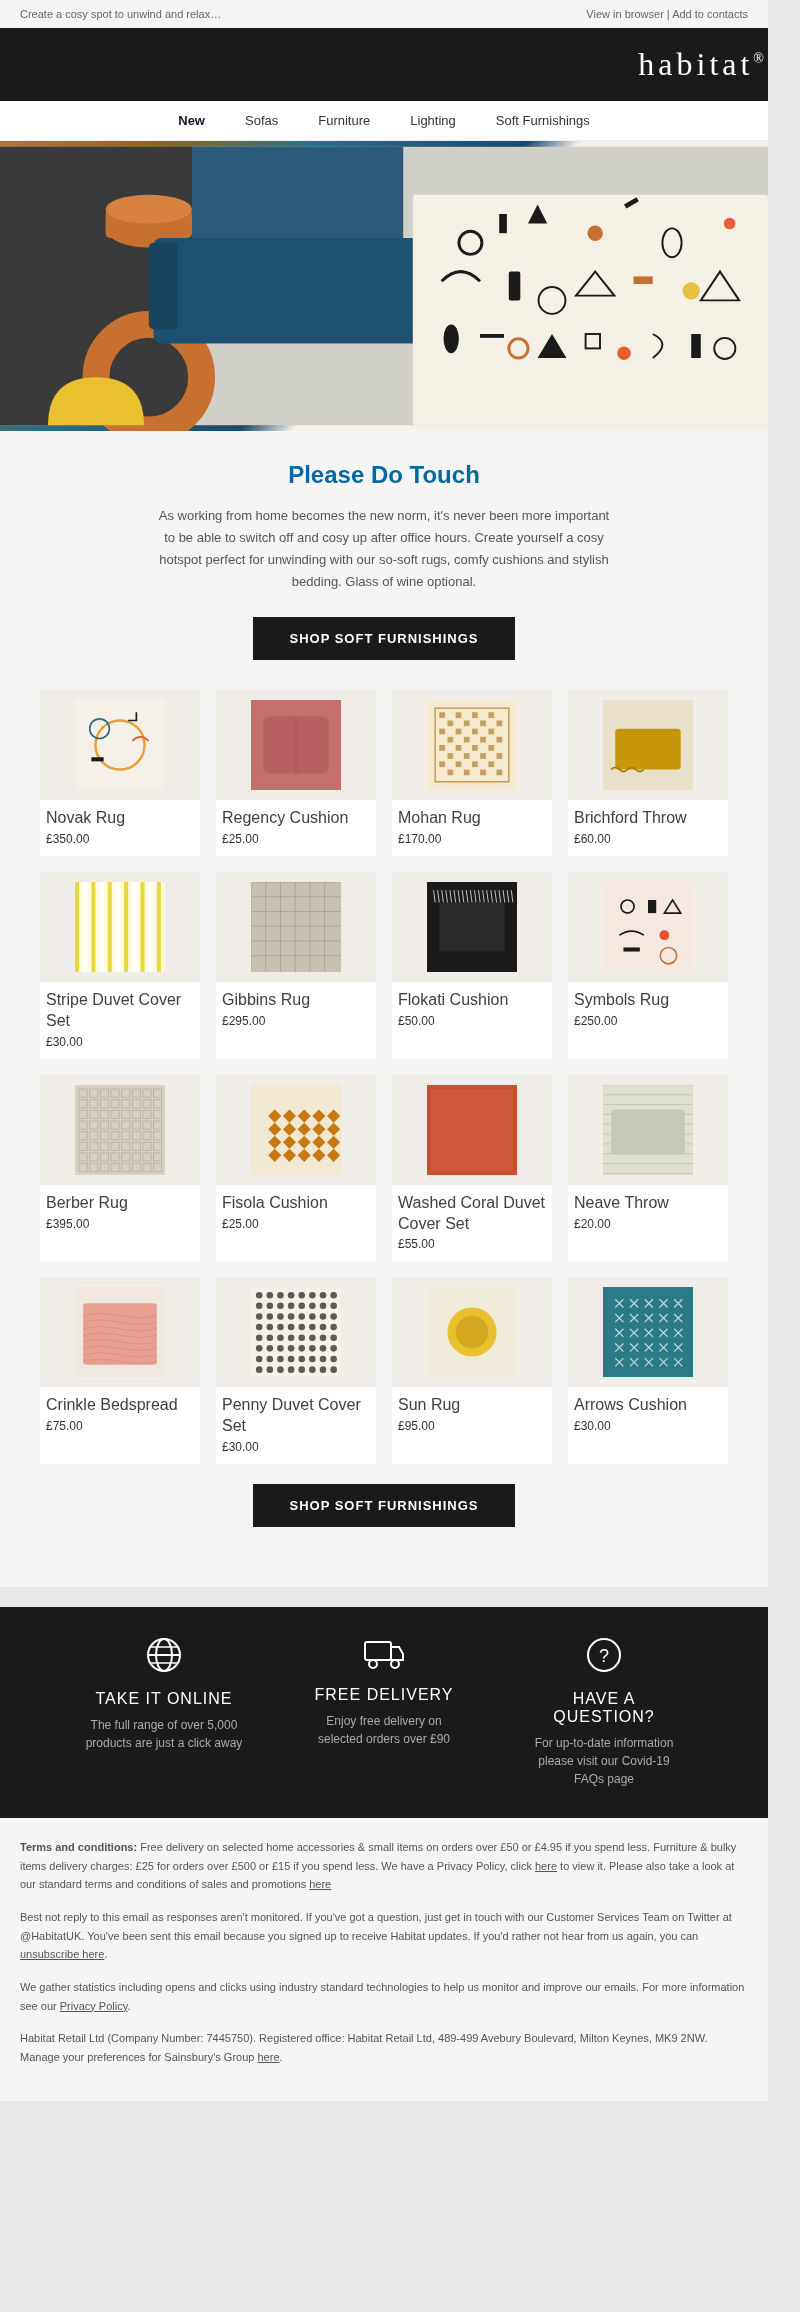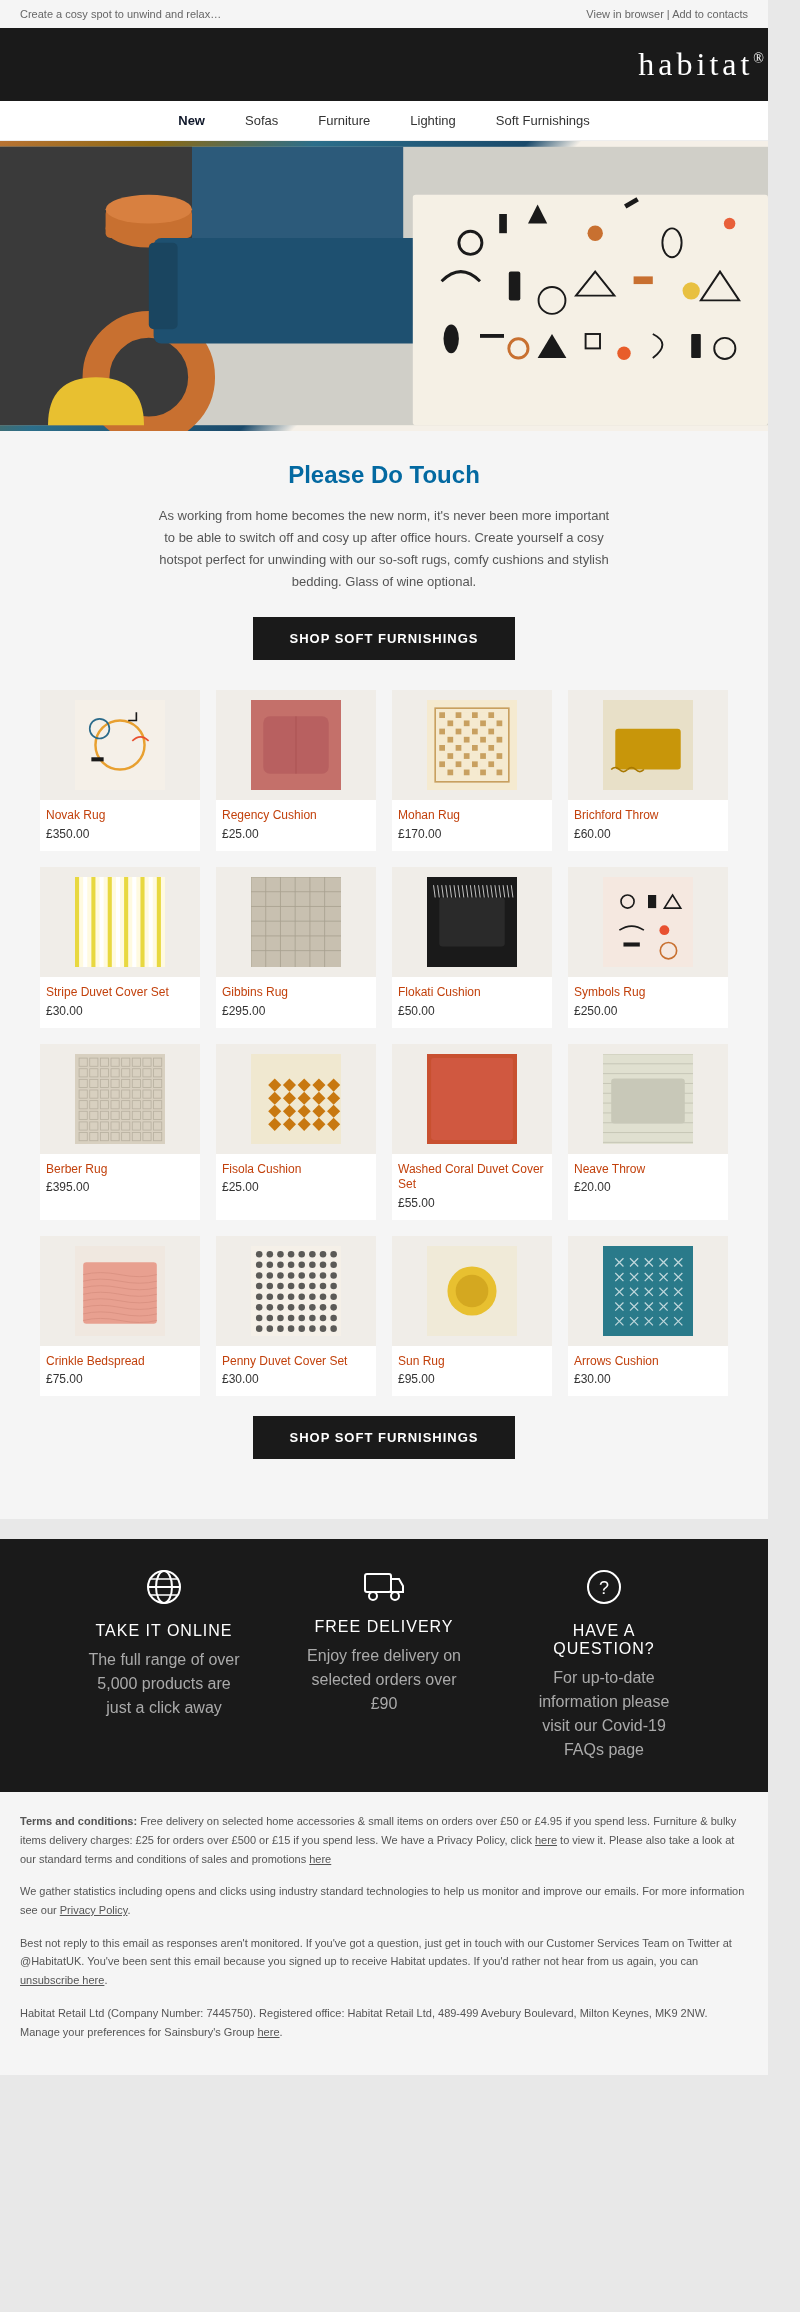--- a/index.html
+++ b/index.html
@@ -135,23 +135,23 @@
       align-items: center;
       justify-content: center;
       overflow: hidden;
     }
 
     .product-info {
       padding: 8px 6px 10px;
     }
 
     .product-name {
-      font-size: 12px;
+      font-size: 16px;
       font-weight: normal;
-      color: #c2410c;
+      color: #404040;
       margin-bottom: 3px;
       line-height: 1.3;
     }
 
     .product-price {
       font-size: 12px;
       color: #333;
     }
 
     
@@ -179,21 +179,21 @@
 
     .footer-feature-title {
       font-size: 16px;
       font-weight: normal;
       letter-spacing: 1px;
       margin-bottom: 8px;
       margin-top: 6px;
     }
 
     .footer-feature-desc {
-      font-size: 16px;
+      font-size: 12px;
       color: #aaa;
       line-height: 1.5;
     }
 
     
     .footer-legal {
       background: #f5f5f5;
       padding: 20px 20px;
       font-size: 11px;
       color: #555;
@@ -844,26 +844,26 @@
 
   <div class="footer-legal">
     <p>
       <strong>Terms and conditions:</strong>
       <span> Free delivery on selected home accessories &amp; small items on orders over £50 or £4.95 if you spend less. Furniture &amp; bulky items delivery charges: £25 for orders over £500 or £15 if you spend less. We have a Privacy Policy, click </span>
       <a class="underline">here</a>
       <span> to view it. Please also take a look at our standard terms and conditions of sales and promotions </span>
       <a class="underline">here</a>
     </p>
     <p>
+      <span>Best not reply to this email as responses aren't monitored. If you've got a question, just get in touch with our Customer Services Team on Twitter at @HabitatUK. You've been sent this email because you signed up to receive Habitat updates. If you'd rather not hear from us again, you can </span>
+      <a class="underline">unsubscribe here</a>.
+    </p>
+    <p>
       <span>We gather statistics including opens and clicks using industry standard technologies to help us monitor and improve our emails. For more information see our </span>
       <a class="underline">Privacy Policy</a>.
-    </p>
-    <p>
-      <span>Best not reply to this email as responses aren't monitored. If you've got a question, just get in touch with our Customer Services Team on Twitter at @HabitatUK. You've been sent this email because you signed up to receive Habitat updates. If you'd rather not hear from us again, you can </span>
-      <a class="underline">unsubscribe here</a>.
     </p>
     <p>
       <span>Habitat Retail Ltd (Company Number: 7445750). Registered office: Habitat Retail Ltd, 489-499 Avebury Boulevard, Milton Keynes, MK9 2NW. Manage your preferences for Sainsbury's Group </span>
       <a class="underline">here</a>.
     </p>
   </div>
 
 </div>
 
 </body></html>

